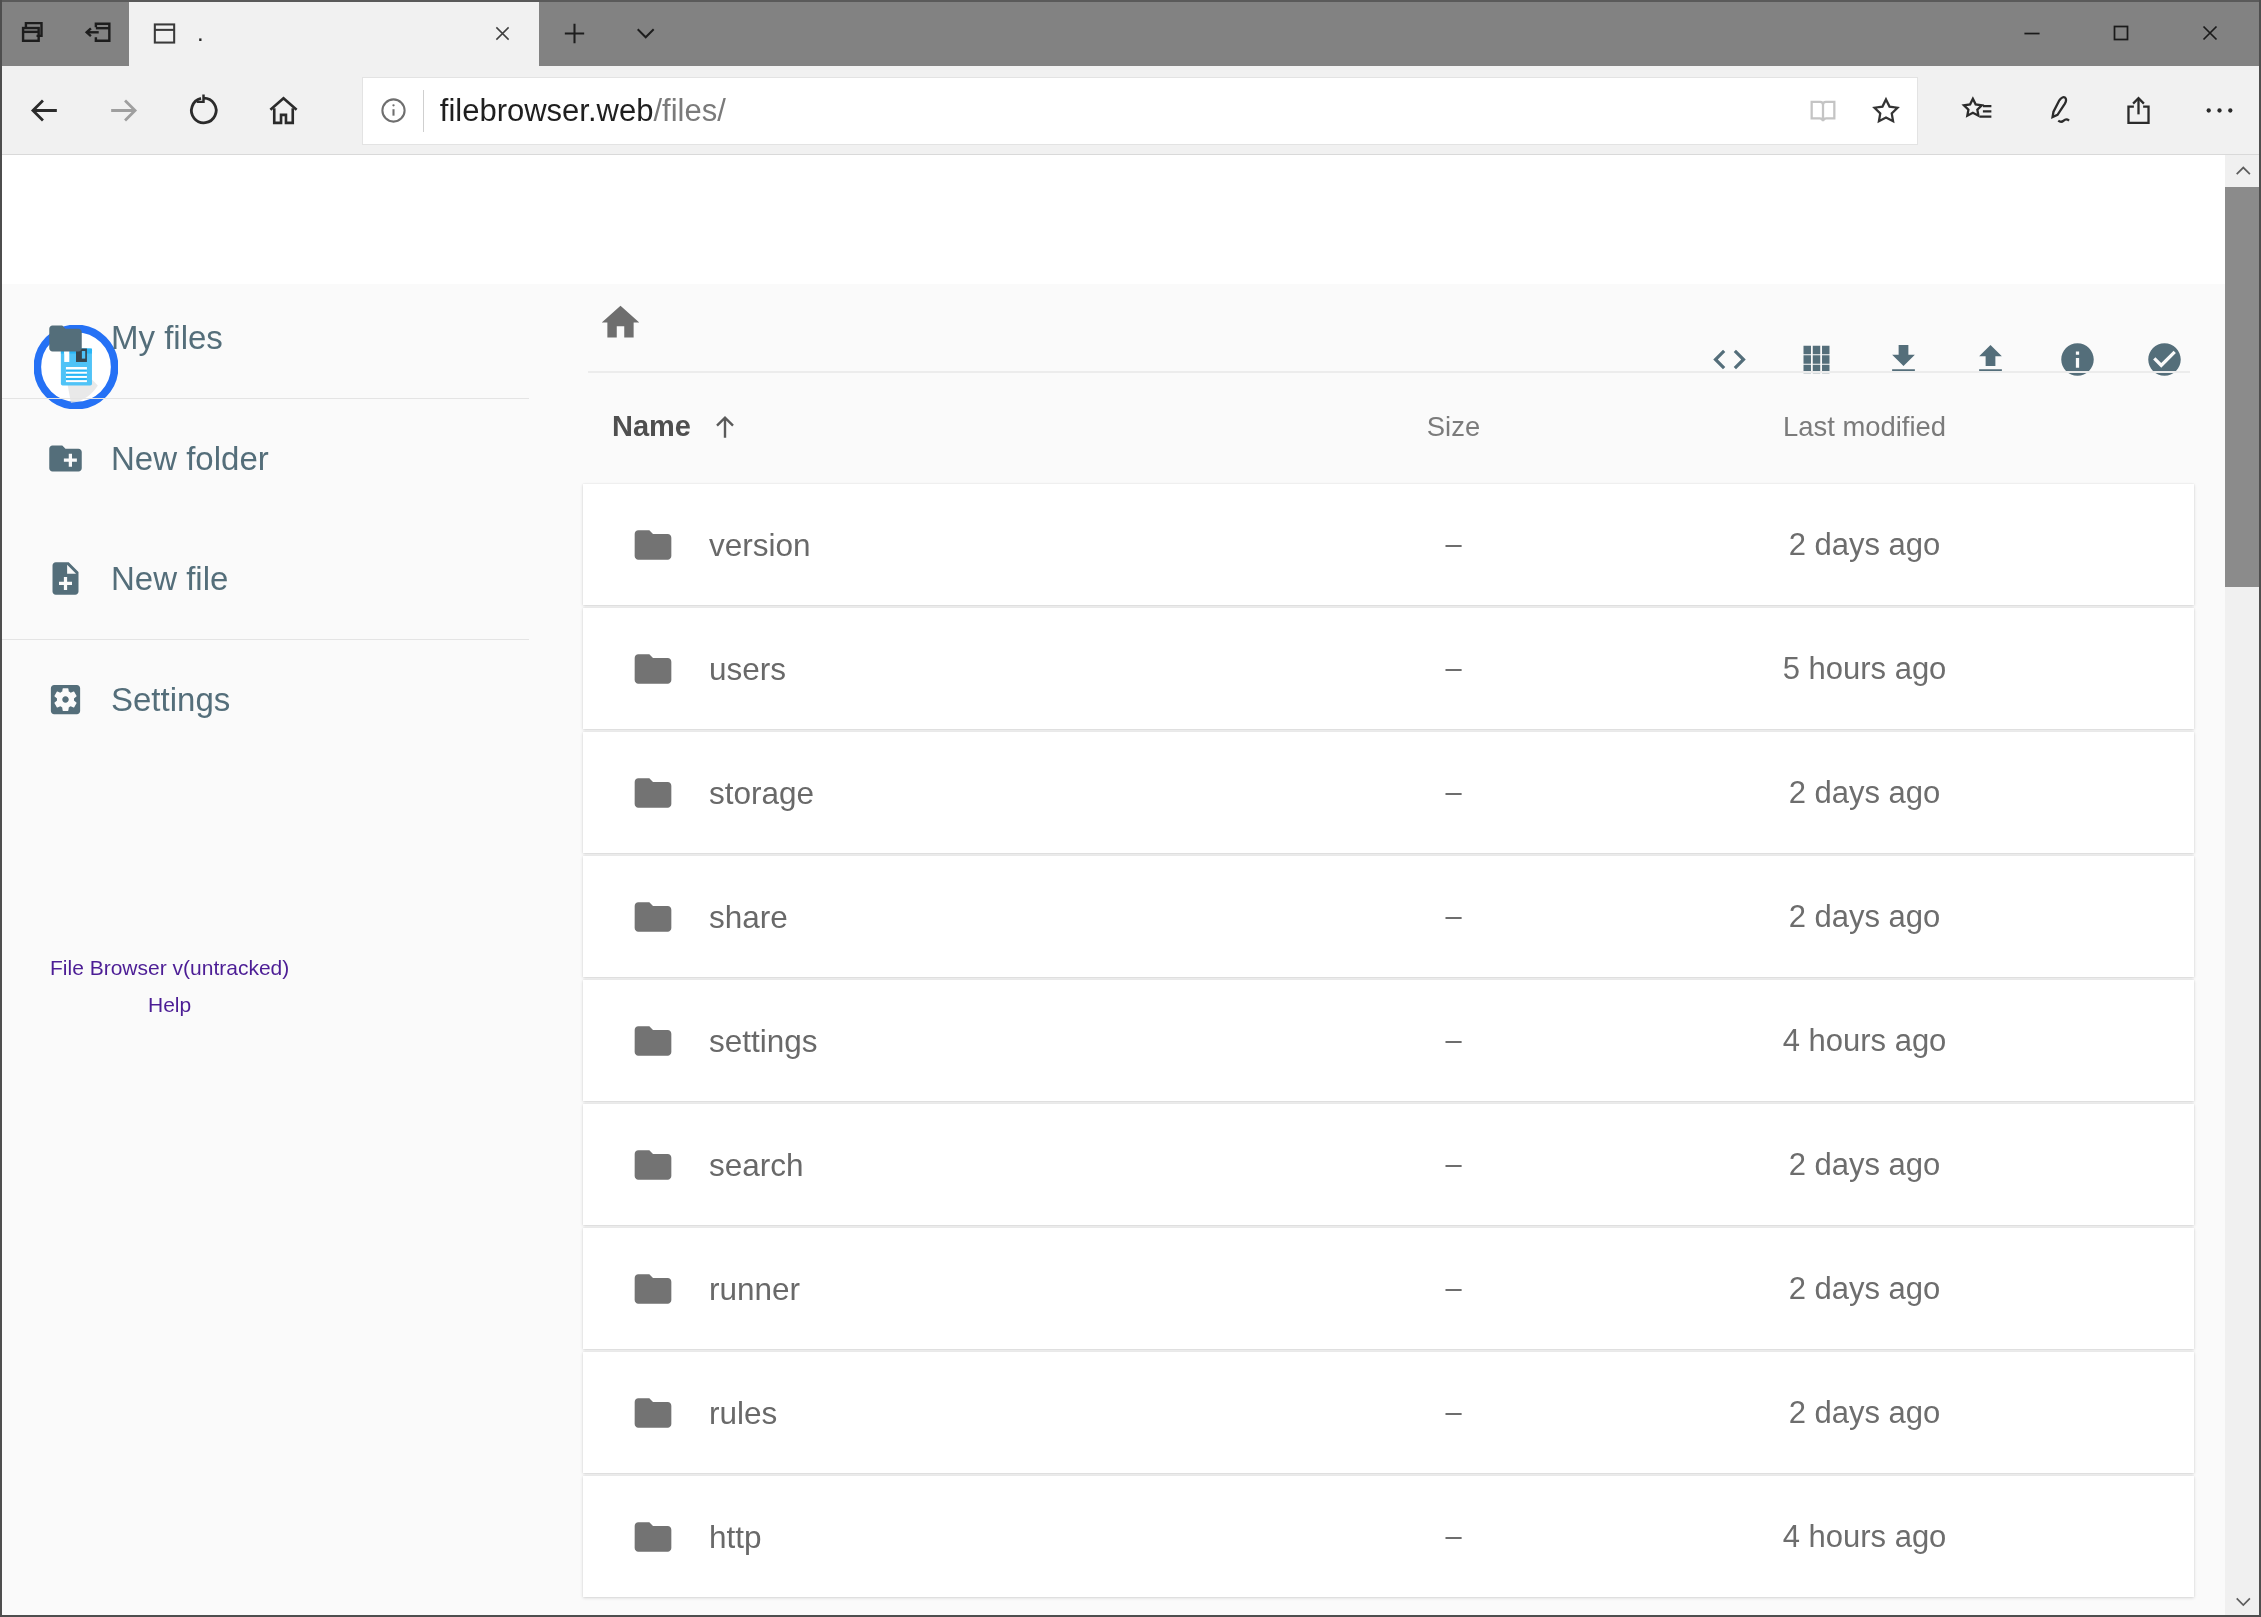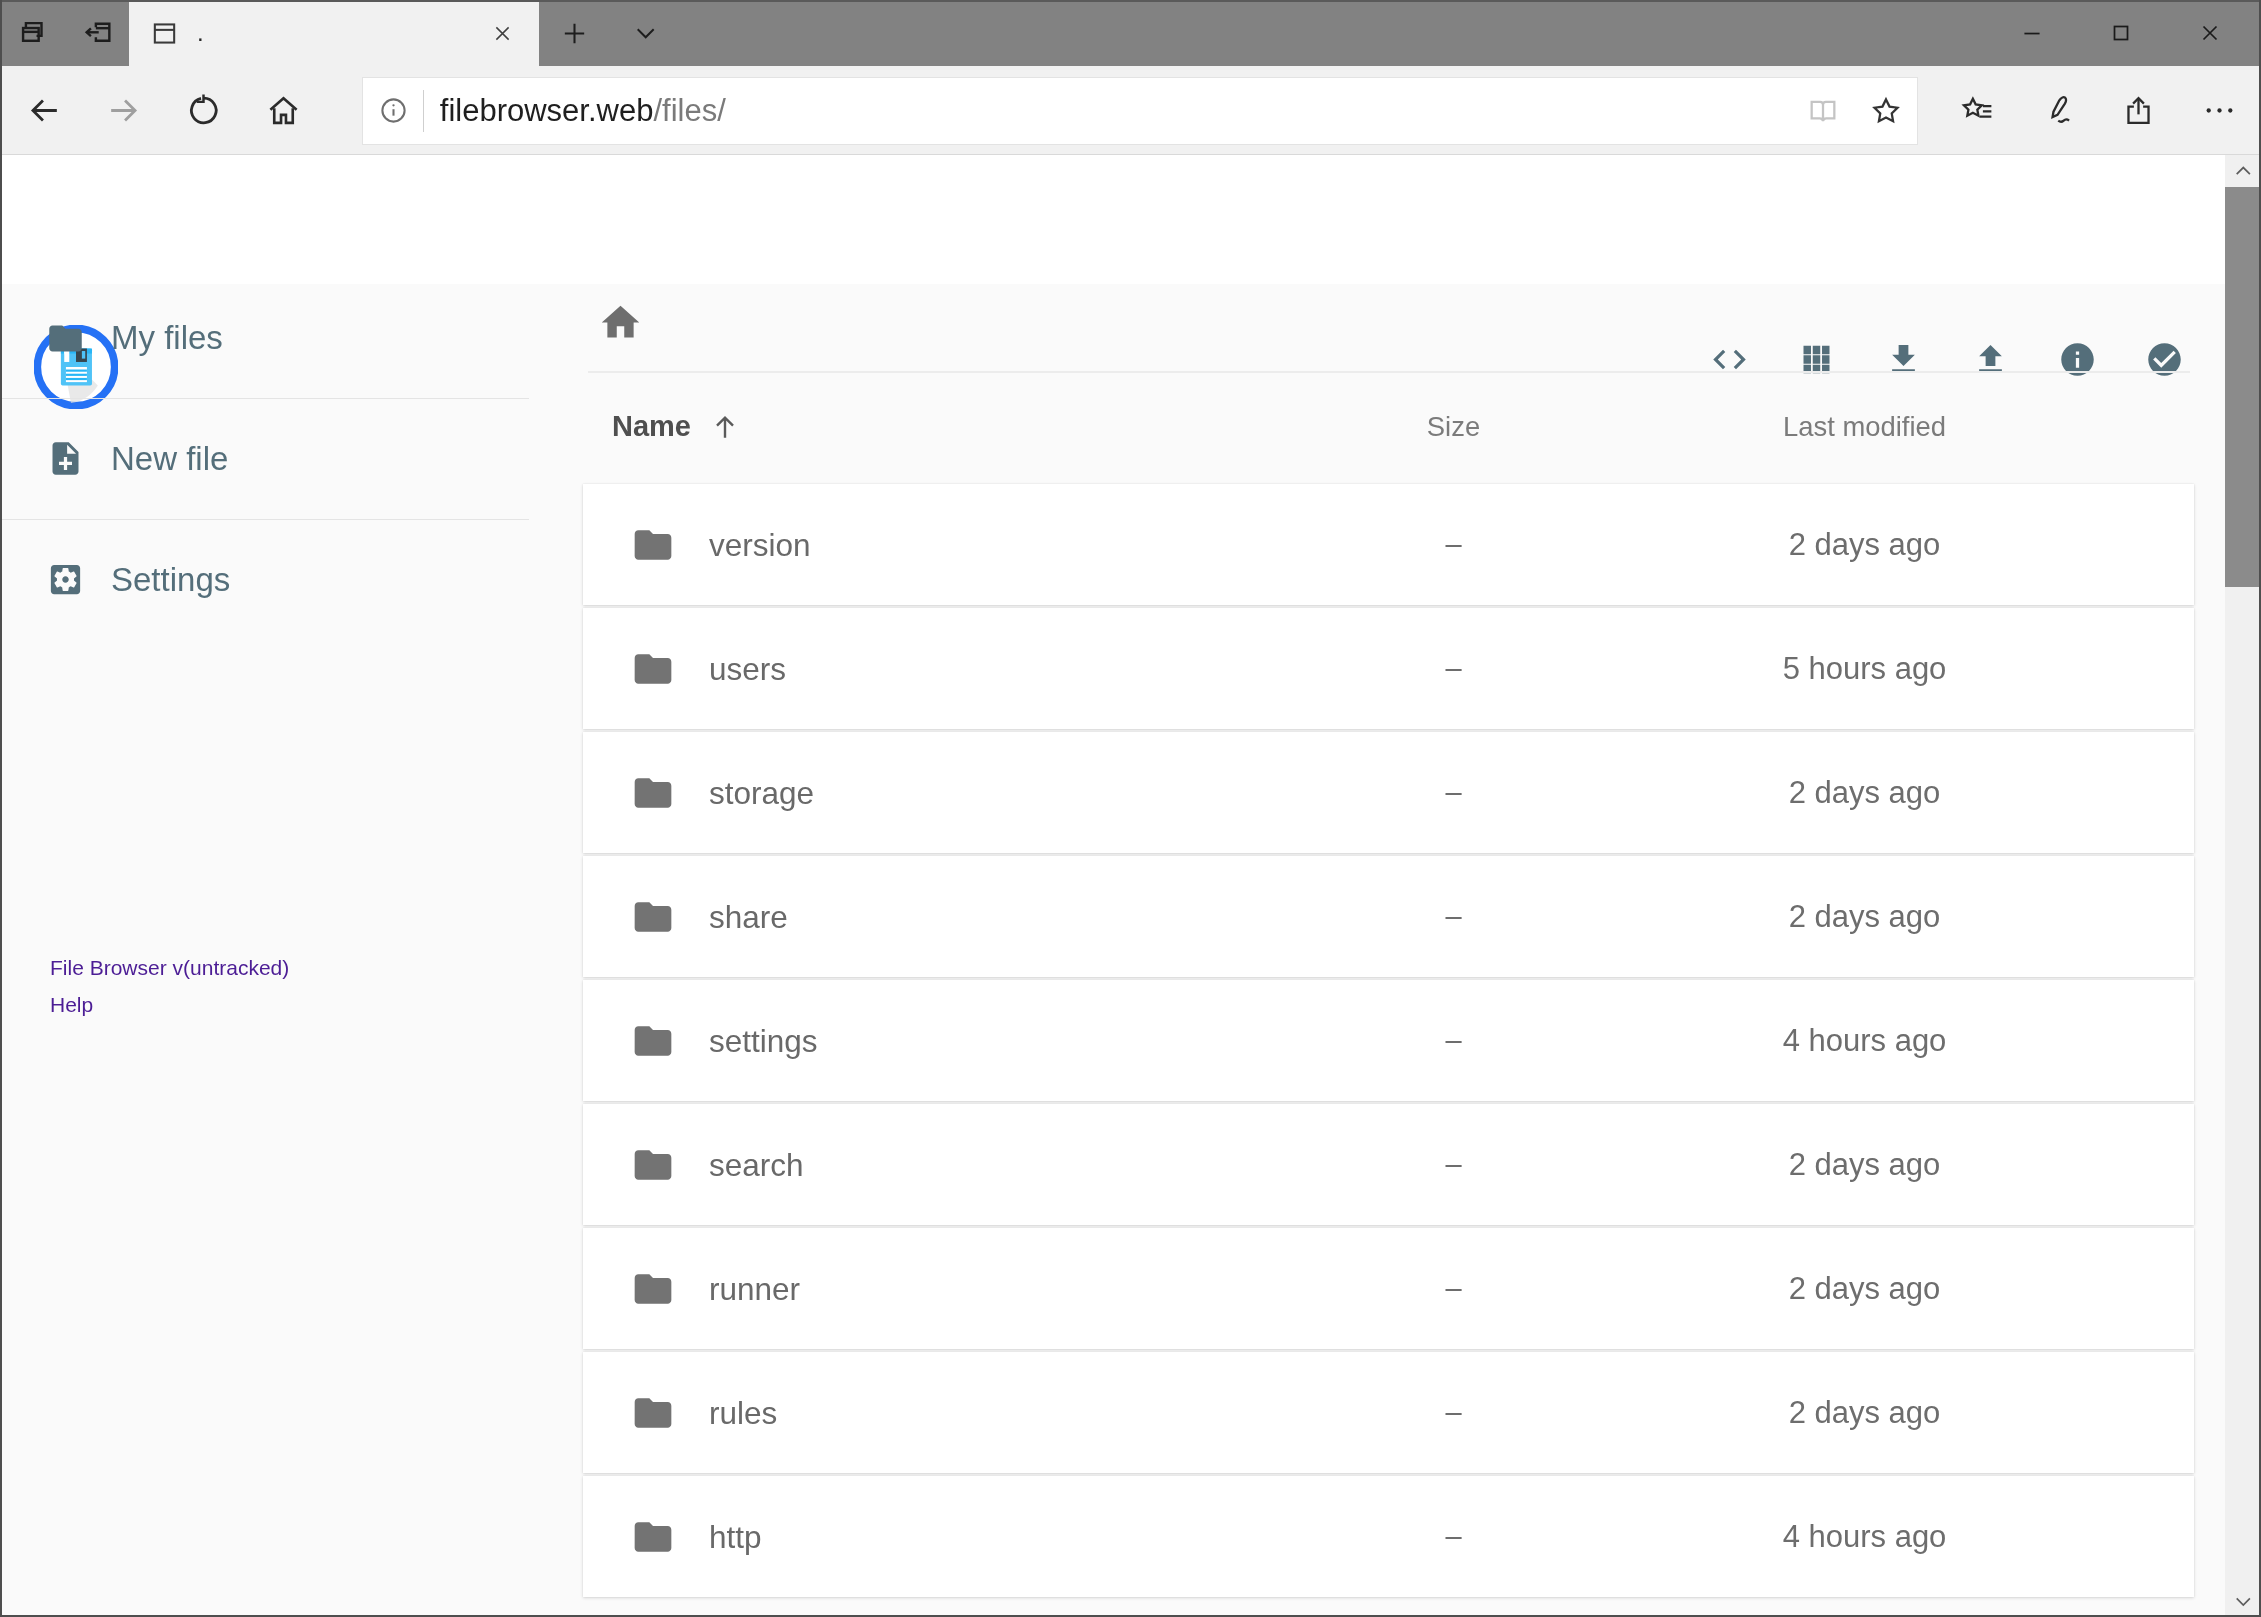--- a/index.html
+++ b/index.html
@@ -71,21 +71,21 @@
   .hdr-action { width:39px; height:39px; color:#546e7a; display:flex; align-items:center; justify-content:center; }
   .hdr-action svg { width:39px; height:39px; }
 
   
   .sidebar { position:absolute; left:0; top:278px; width:533px; }
   .side-item { height:120px; display:flex; align-items:center; padding-left:46px; color:#546e7a; cursor:default; }
   .side-item svg { width:39px; height:39px; flex:0 0 auto; }
   .side-item .lbl { margin-left:26px; font-size:33px; }
   .side-div { height:0.8px; background:#e4e4e4; width:529px; }
   .side-footer { position:absolute; left:50px; top:950px; font-size:21px; color:#4c1d95; line-height:1.75; }
-  .side-footer .help { display:block; }
+  .side-footer .help { display:block;text-align:center; }
 
   
   .content { position:absolute; left:583px; top:284px; width:1611px; height:1333px; }
   .crumb { position:absolute; left:14.5px; top:16px; width:48px; height:48px; color:#6e6e6e; }
   .crumb svg { width:45px; height:45px; }
   .crumb-div { position:absolute; left:4.8px; top:87px; width:1602px; height:1.6px; background:#ececec; }
   .listing-head { position:absolute; left:0; top:95px; width:1611px; height:97px; }
   .col-name { position:absolute; left:29px; top:31px; font-size:29px; font-weight:bold; color:#4f4f4f; display:flex; align-items:center; }
   .col-name svg { width:32px; height:32px; margin-left:18px; color:#5a5a5a; }
   .col-size { position:absolute; left:790px; top:32px; width:161px; text-align:center; font-size:27.4px; color:#7b7b7b; }
@@ -302,20 +302,26 @@
 <div class="sidebar">
   <div class="side-item">
     <svg viewBox="0 0 24 24" fill="currentColor">
       <path d="M10 4H4c-1.1 0-1.99.9-1.99 2L2 18c0 1.1.9 2 2 2h16c1.1 0 2-.9 2-2V8c0-1.1-.9-2-2-2h-8l-2-2z"></path>
     </svg>
     <span class="lbl">My files</span>
   </div>
   <div class="side-div"></div>
   <div class="side-item">
     <svg viewBox="0 0 24 24" fill="currentColor">
+      <path d="M20 6h-8l-2-2H4c-1.1 0-1.99.9-1.99 2L2 18c0 1.1.9 2 2 2h16c1.1 0 2-.9 2-2V8c0-1.1-.9-2-2-2zm-1 8h-3v3h-2v-3h-3v-2h3V9h2v3h3v2z"></path>
+    </svg>
+    <span class="lbl">New folder</span>
+  </div>
+  <div class="side-item">
+    <svg viewBox="0 0 24 24" fill="currentColor">
       <path d="M14 2H6c-1.1 0-1.99.9-1.99 2L4 20c0 1.1.89 2 1.99 2H18c1.1 0 2-.9 2-2V8l-6-6zm2 14h-3v3h-2v-3H8v-2h3v-3h2v3h3v2zm-3-7V3.5L18.5 9H13z"></path>
     </svg>
     <span class="lbl">New file</span>
   </div>
   <div class="side-div"></div>
   <div class="side-item">
     <svg viewBox="0 0 24 24" fill="currentColor">
       <path d="M12 10c-1.1 0-2 .9-2 2s.9 2 2 2 2-.9 2-2-.9-2-2-2zm7-7H5c-1.1 0-2 .9-2 2v14c0 1.1.9 2 2 2h14c1.1 0 2-.9 2-2V5c0-1.1-.9-2-2-2zm-1.75 9c0 .23-.02.46-.05.68l1.48 1.16c.13.11.17.3.08.45l-1.4 2.42c-.09.15-.27.21-.43.15l-1.74-.7c-.36.28-.76.51-1.18.69l-.26 1.85c-.03.17-.18.3-.35.3h-2.8c-.17 0-.32-.13-.35-.29l-.26-1.85c-.43-.18-.82-.41-1.18-.69l-1.74.7c-.16.06-.34 0-.43-.15l-1.4-2.42c-.09-.15-.05-.34.08-.45l1.48-1.16c-.03-.23-.05-.46-.05-.69 0-.23.02-.46.05-.68l-1.48-1.16c-.13-.11-.17-.3-.08-.45l1.4-2.42c.09-.15.27-.21.43-.15l1.74.7c.36-.28.76-.51 1.18-.69l.26-1.85c.03-.17.18-.3.35-.3h2.8c.17 0 .32.13.35.29l.26 1.85c.43.18.82.41 1.18.69l1.74-.7c.16-.06.34 0 .43.15l1.4 2.42c.09.15.05.34-.08.45l-1.48 1.16c.03.23.05.46.05.69z"></path>
     </svg>
     <span class="lbl">Settings</span>

